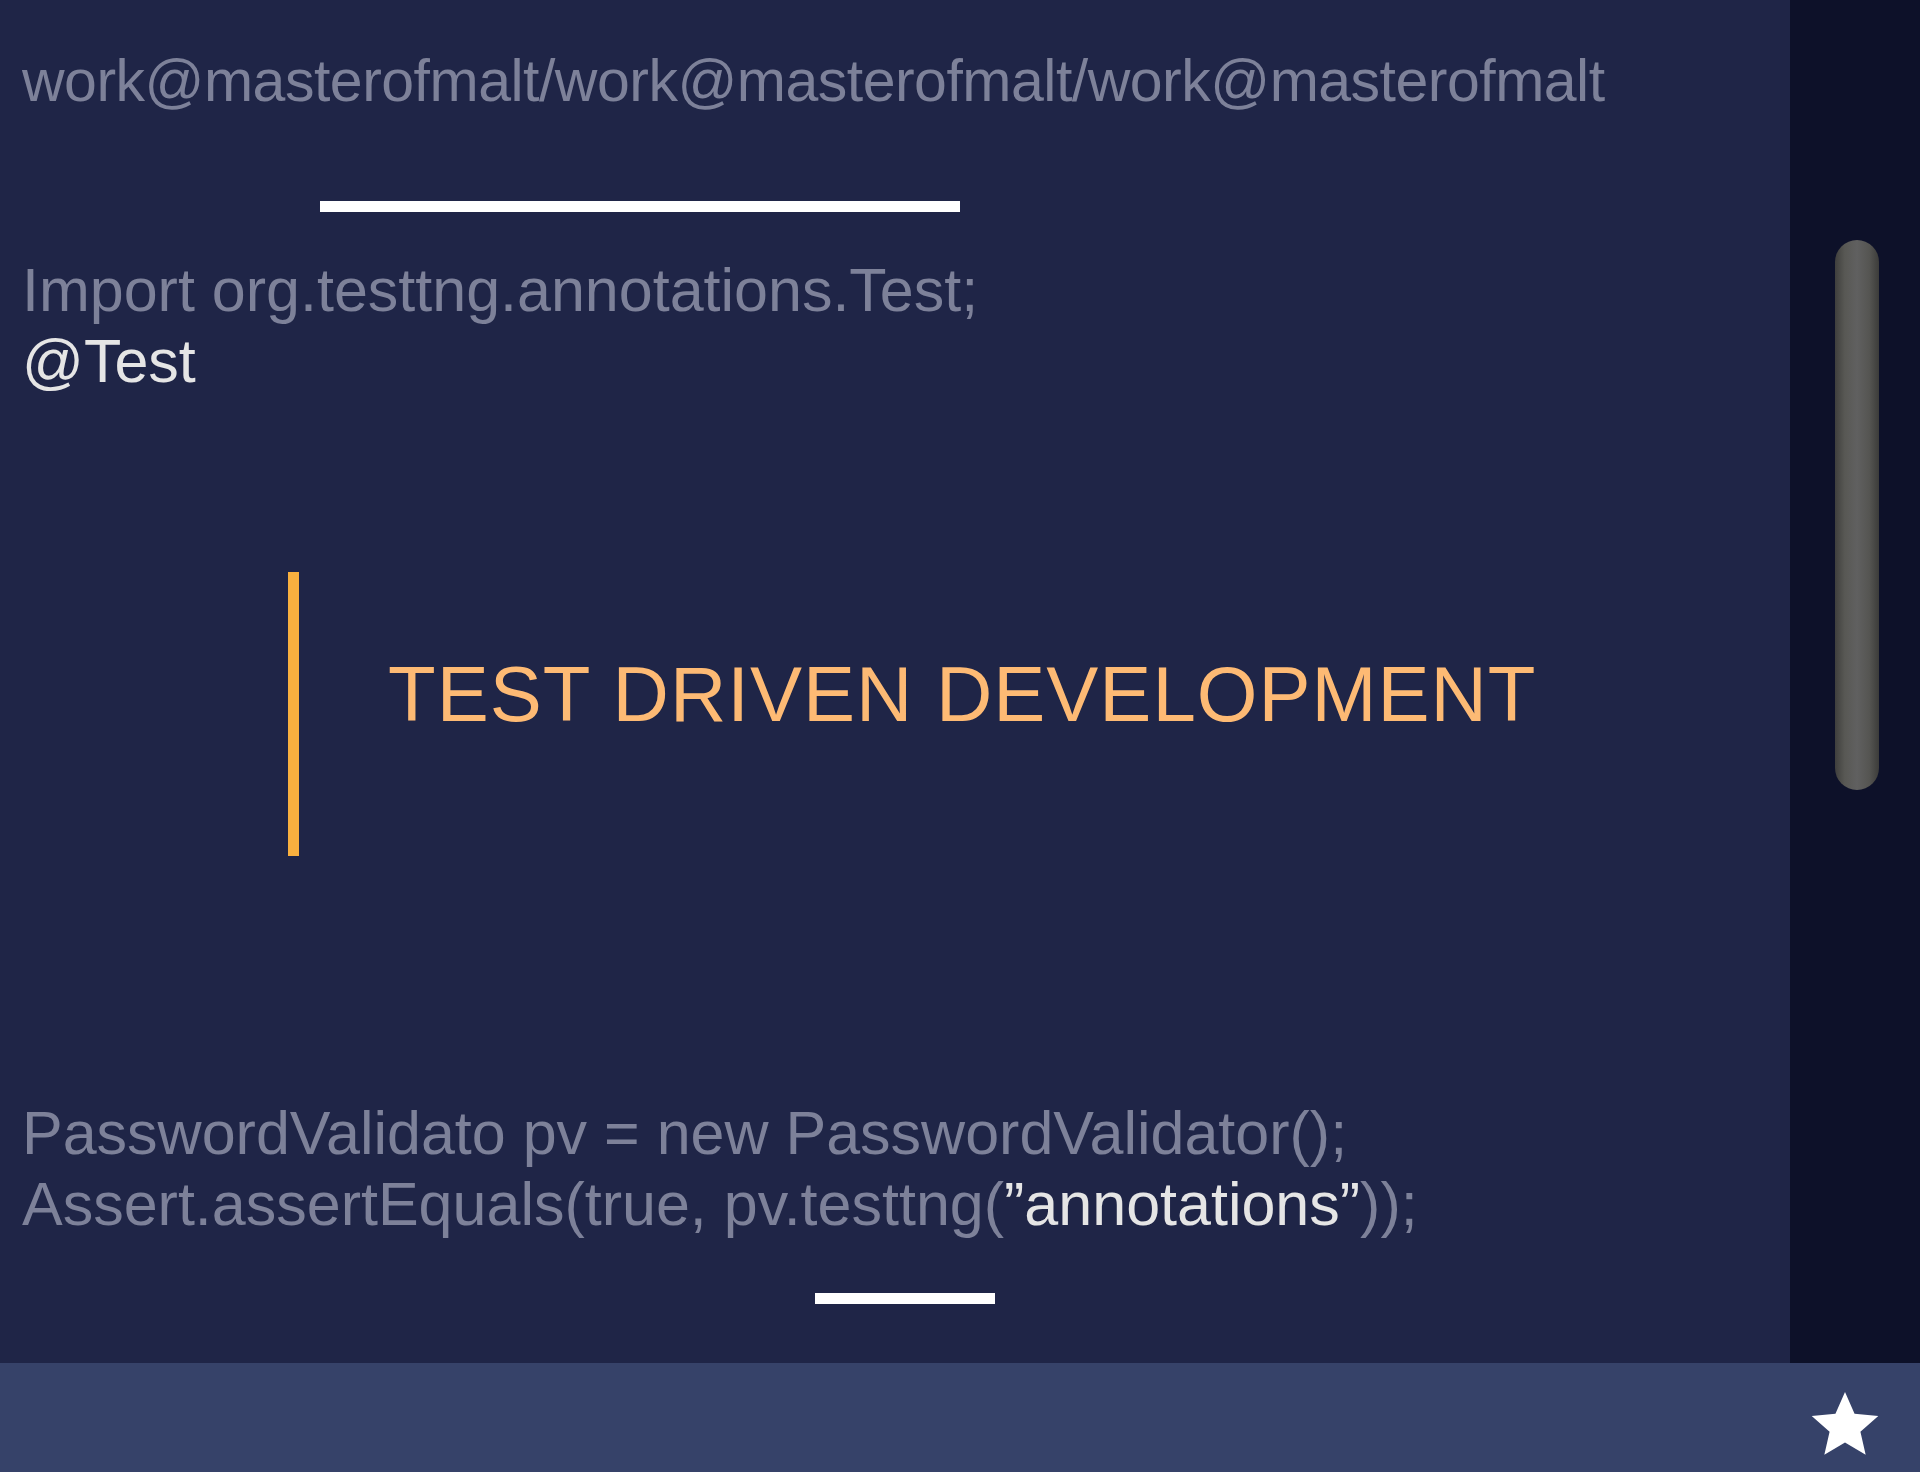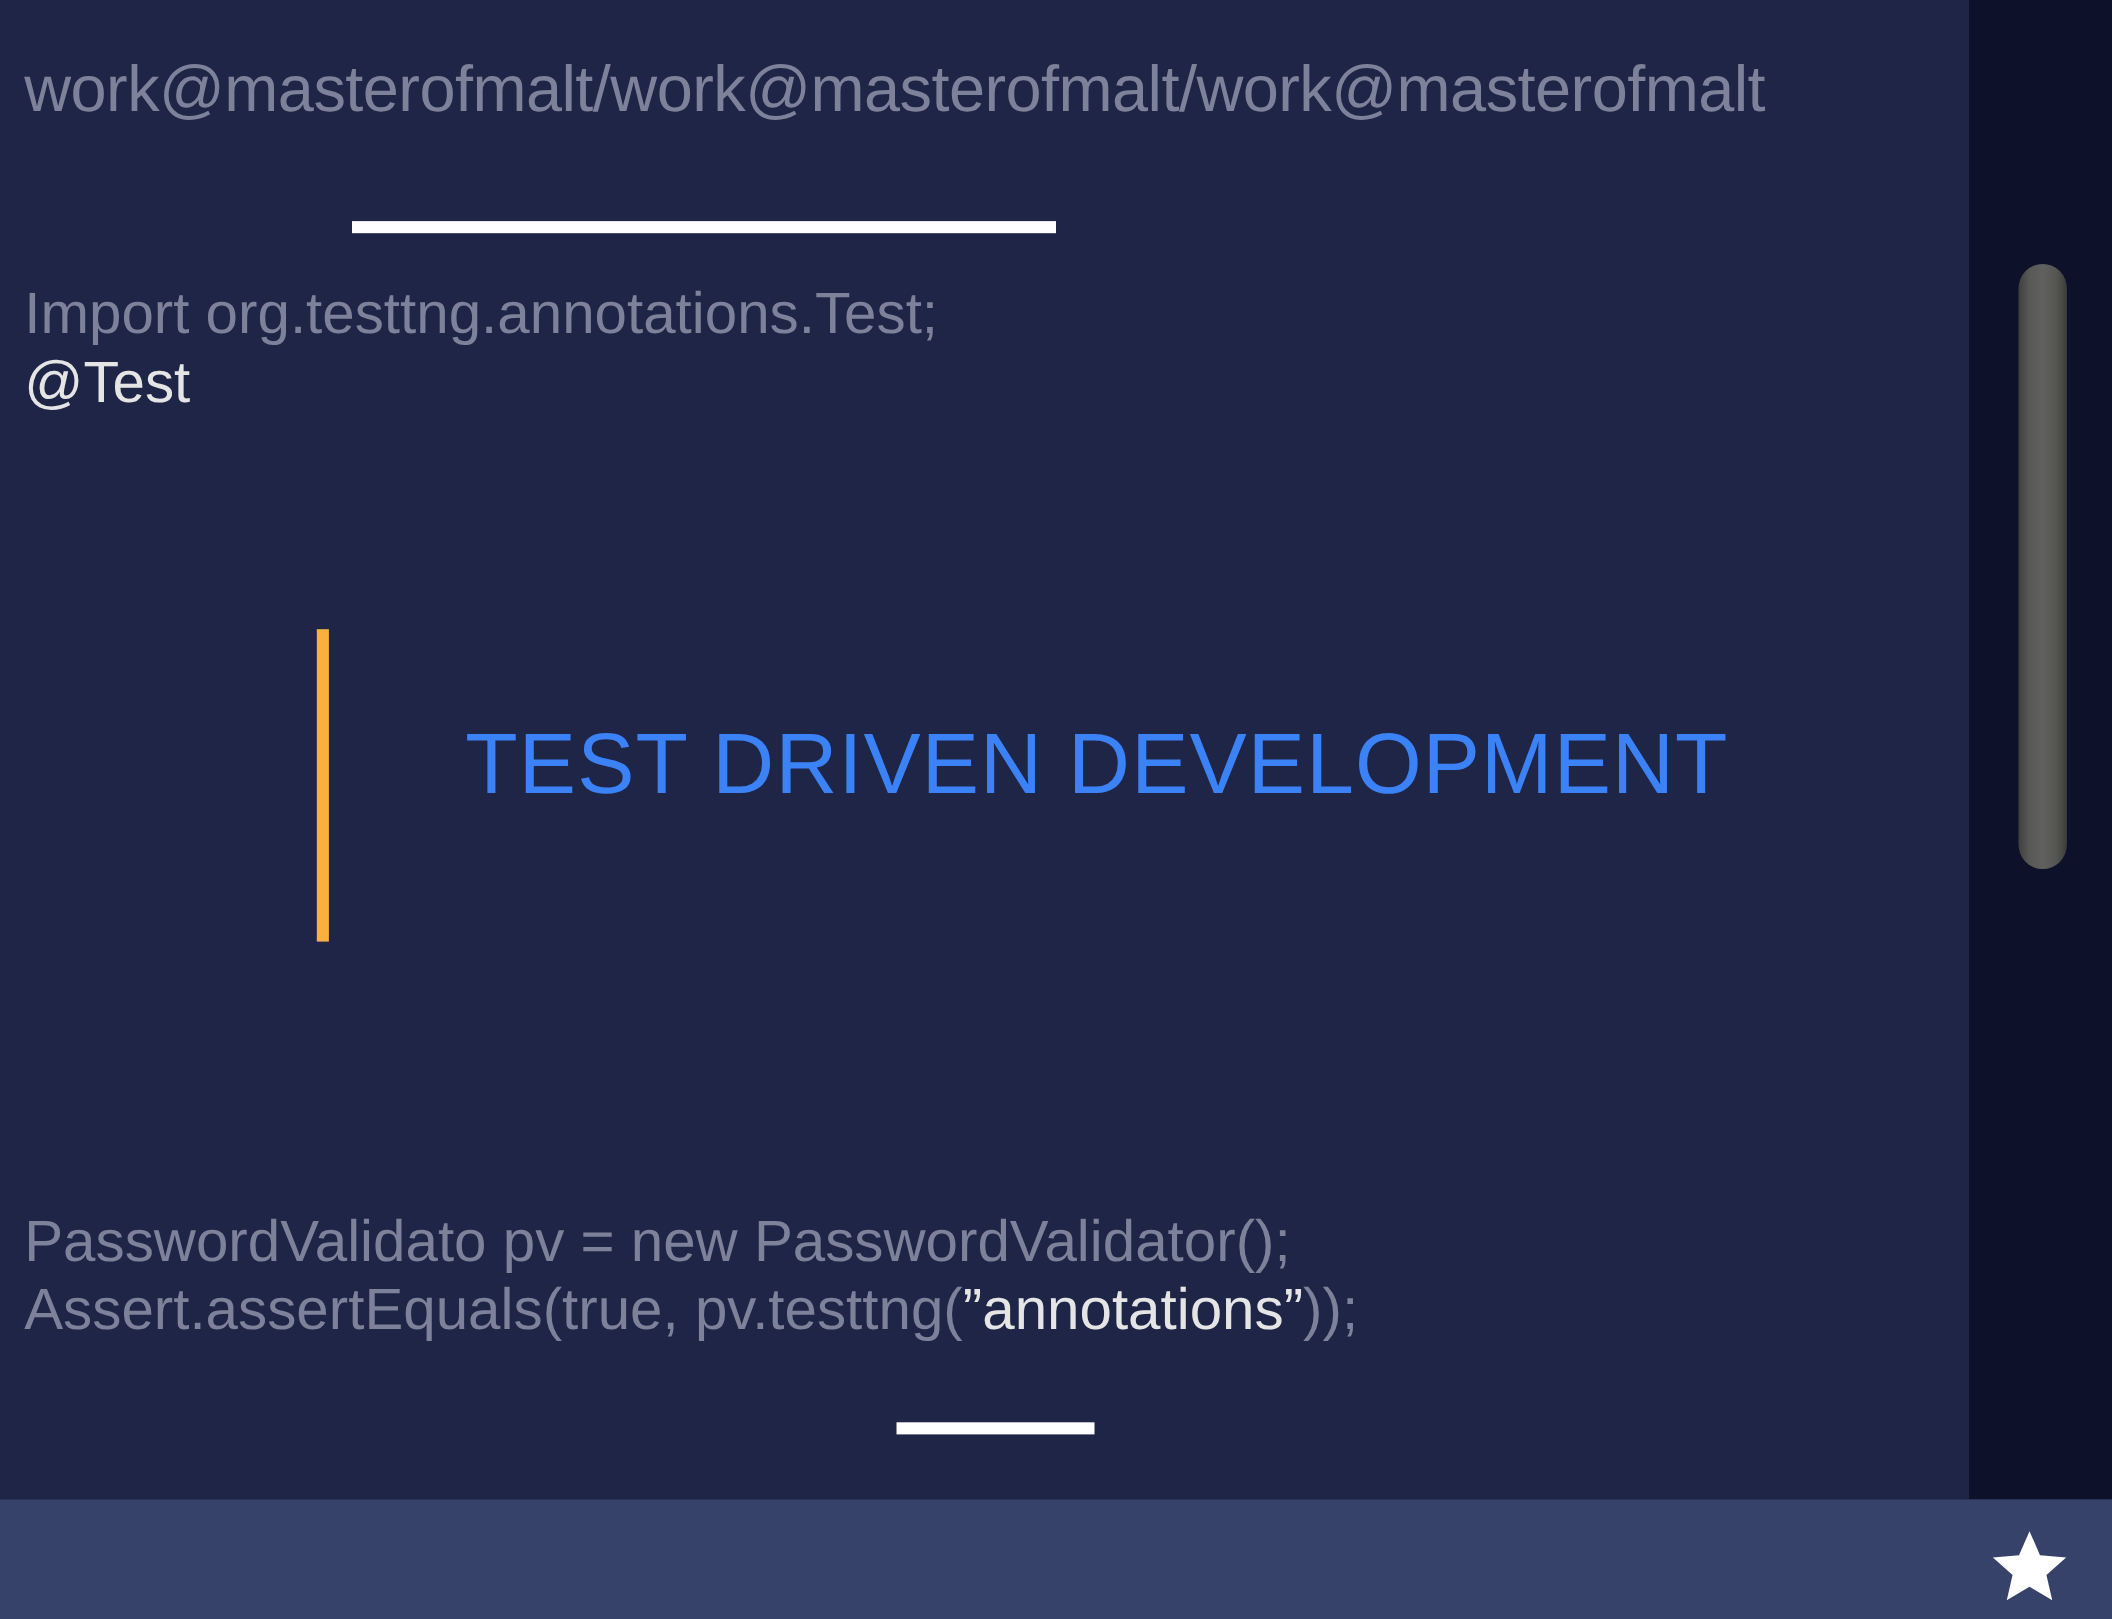--- a/index.html
+++ b/index.html
@@ -87,21 +87,21 @@
     top: 1293px;
     left: 815px;
     width: 180px;
   }
 
   
   .code-block {
     position: absolute;
     left: 22px;
     color: #7d8199;
-    font-size: 53px;
+    font-size: 61px;
     line-height: 1.17;
     white-space: nowrap;
   }
   .code-top   { top: 255px; }
   .code-bottom{ top: 1098px; }
 
   .tok-annotation,
   .tok-string {
     color: #e5e5e5;
   }
@@ -112,26 +112,25 @@
     top: 572px;
     left: 288px;
     width: 11px;
     height: 284px;
     background: #f9b03f;
   }
   .slide-title {
     position: absolute;
     top: 655px;
     left: 388px;
-    color: #3b82f6;
+    color: #fdba74;
     font-size: 78px;
     letter-spacing: 1px;
     white-space: nowrap;
     line-height: 1.0;
-    margin-left: 35px;
   }
 
   
   .bottom-bar {
     position: absolute;
     left: 0;
     top: 1363px;
     width: 1920px;
     height: 109px;
     background: #364269;

